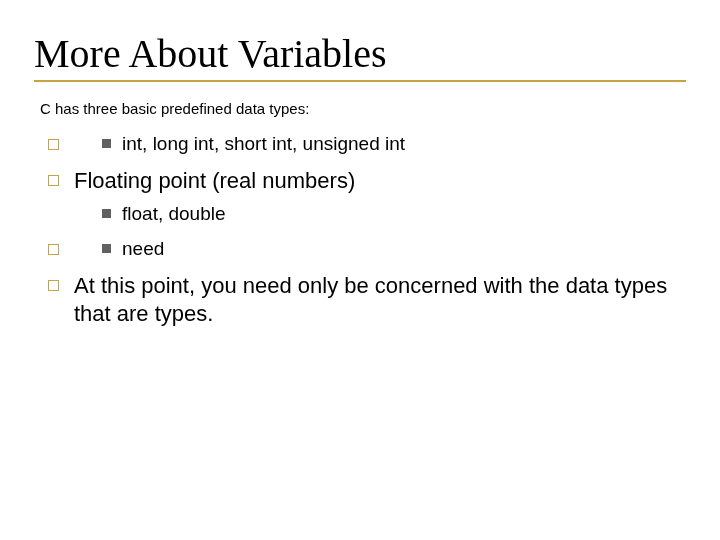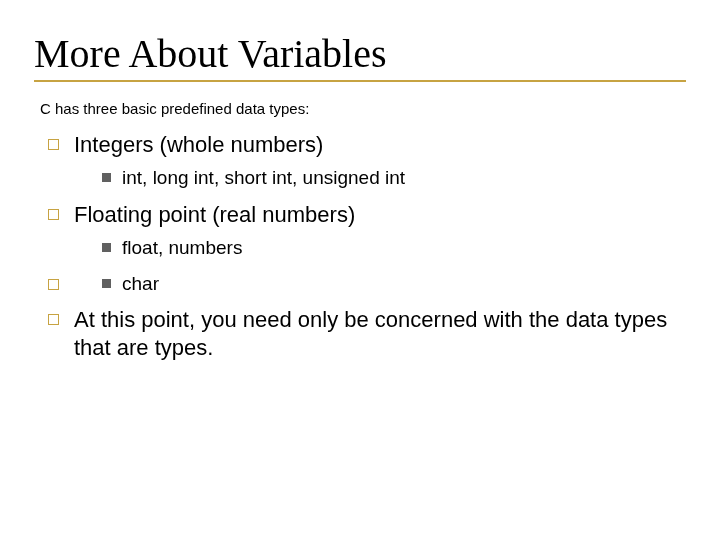--- a/index.html
+++ b/index.html
@@ -82,41 +82,40 @@
 
 <div class="slide">
   <h1 class="title">More About Variables</h1>
   <hr class="title-rule">
 
   <p class="intro">C has three basic predefined data types:</p>
 
   <ul class="bullet-list">
 
     <li>
-      <span>Integers (whole numbers)</span>
       <ul class="sub-list">
         <li>
           <span class="b">int</span><span>, long int, short int, unsigned int</span>
         </li>
       </ul>
     </li>
 
     <li>
       <span>Floating point (real numbers)</span>
       <ul class="sub-list">
         <li>
-          <span class="b">float</span><span>, </span><span class="b">numbers</span>
+          <span class="b">float</span><span>, </span><span class="b">double</span>
         </li>
       </ul>
     </li>
 
     <li>
       <ul class="sub-list">
         <li>
-          <span class="b">char</span>
+          <span class="b">need</span>
         </li>
       </ul>
     </li>
 
     <li>
       <span>At this point, you need only be concerned with the data types that are </span><span class="b">types</span><span>.</span>
     </li>
 
   </ul>
 </div>

